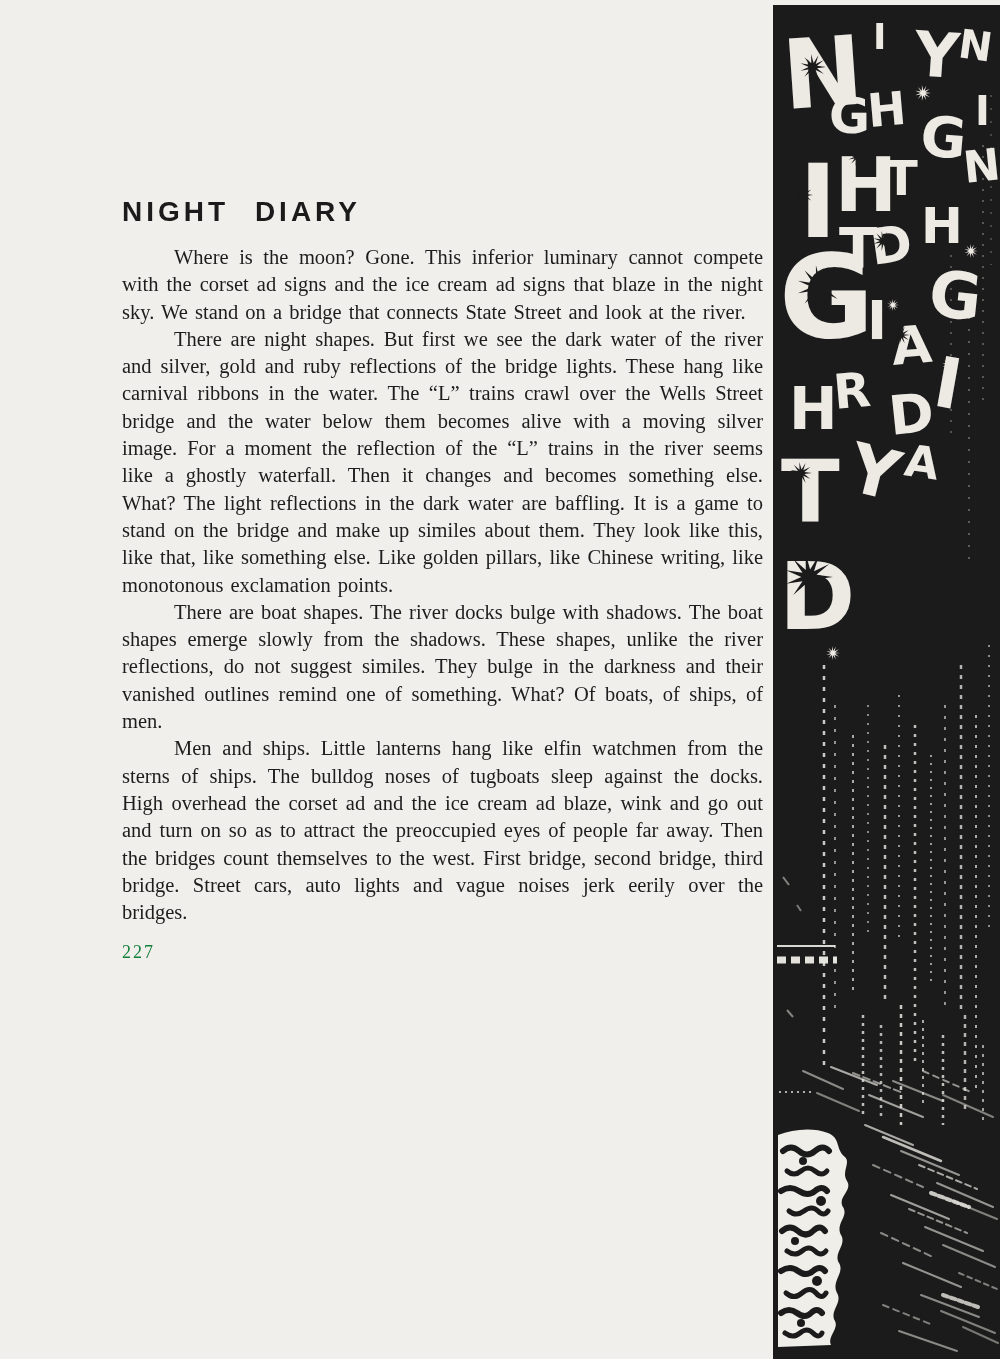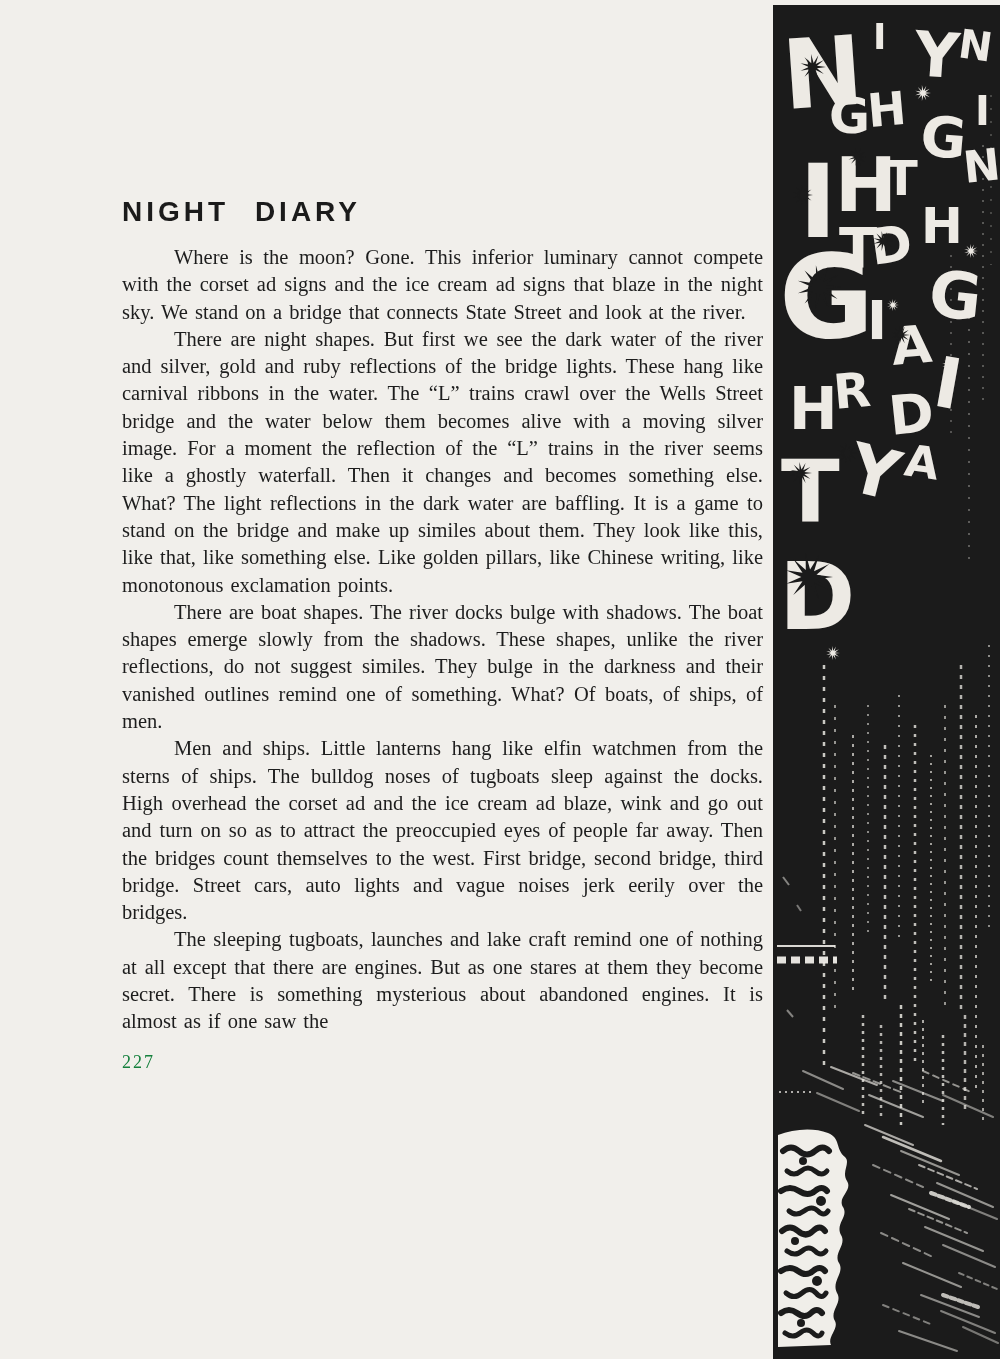--- a/index.html
+++ b/index.html
@@ -32,21 +32,20 @@
 <body>
 
 <div class="page">
 
   <main class="text-col">
     <h1 class="page-title">NIGHT DIARY</h1>
     <p class="body-par">Where is the moon?  Gone.  This inferior luminary cannot compete with the corset ad signs and the ice cream ad signs that blaze in the night sky.  We stand on a bridge that connects State Street and look at the river.</p>
     <p class="body-par">There are night shapes.  But first we see the dark water of the river and silver, gold and ruby reflections of the bridge lights.  These hang like carnival ribbons in the water.  The “L” trains crawl over the Wells Street bridge and the water below them becomes alive with a moving silver image.  For a moment the reflection of the “L” trains in the river seems like a ghostly waterfall.  Then it changes and becomes something else.  What?  The light reflections in the dark water are baffling.  It is a game to stand on the bridge and make up similes about them.  They look like this, like that, like something else.  Like golden pillars, like Chinese writing, like monotonous exclamation points.</p>
     <p class="body-par">There are boat shapes.  The river docks bulge with shadows.  The boat shapes emerge slowly from the shadows.  These shapes, unlike the river reflections, do not suggest similes.  They bulge in the darkness and their vanished outlines remind one of something.  What?  Of boats, of ships, of men.</p>
     <p class="body-par">Men and ships.  Little lanterns hang like elfin watchmen from the sterns of ships.  The bulldog noses of tugboats sleep against the docks.  High overhead the corset ad and the ice cream ad blaze, wink and go out and turn on so as to attract the preoccupied eyes of people far away.  Then the bridges count themselves to the west.  First bridge, second bridge, third bridge.  Street cars, auto lights and vague noises jerk eerily over the bridges.</p>
-    <p class="body-par">The sleeping tugboats, launches and lake craft remind one of nothing at all except that there are engines.  But as one stares at them they become secret.  There is something mysterious about abandoned engines.  It is almost as if one saw the</p>
     <div class="page-num">227</div>
   </main>
 
   <figure class="illustration">
     <svg viewBox="0 0 227 1354" xmlns="http://www.w3.org/2000/svg">
       <rect x="0" y="0" width="227" height="1354" fill="#1b1b1b"></rect>
 
       <g id="woodcut-letters" fill="#edeae4" font-family="'DejaVu Sans', sans-serif" font-weight="bold">
           <text x="12" y="104" font-size="96" transform="rotate(-4 12 104)">N</text>
           <text x="100" y="44" font-size="36">I</text>

